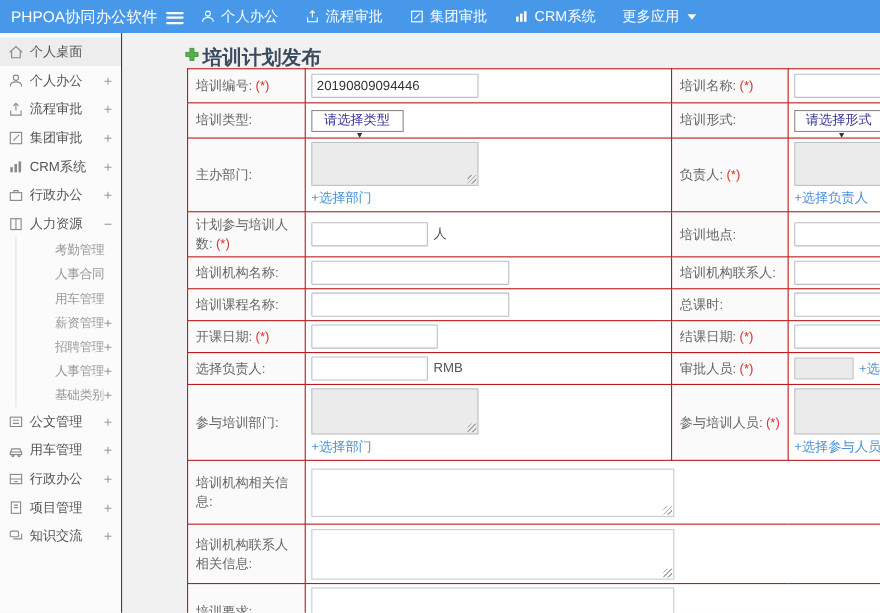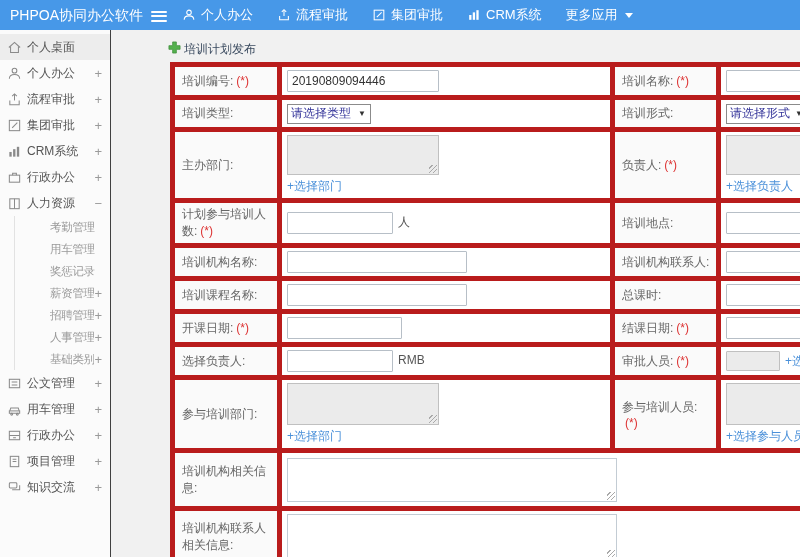--- a/index.html
+++ b/index.html
@@ -30,37 +30,37 @@
   .sb-expand { color:#9a9a9a; font-size:13px; flex:0 0 auto; }
   .sb-children { position:relative; border-left:1px solid #e2e2e2; margin-left:14px;padding-left:23px; }
   .sb-sub { height:22px; display:flex; align-items:center; padding:0 8px 0 12px;
     color:#999; font-size:11.5px; cursor:pointer; }
   .sb-sub .sb-label { letter-spacing:-0.3px; }
 
   
   .main { position:absolute; left:112px; top:30px; width:688px; height:527px;
     background:#f1f1f1; overflow:hidden; }
   .page-title { position:absolute; left:56px; top:10px; display:flex; align-items:center; gap:3px; }
-  .page-title h1 { font-size:12px; font-weight:normal; color:#3a4a5f;text-align:center; }
+  .page-title h1 { font-size:18px; font-weight:bold; color:#3a4a5f;text-align:center; }
 
   table.form { position:absolute; left:58px; top:32px; width:810px;
     border-collapse:collapse; table-layout:fixed; background:#fff; }
-  table.form td { border:5px solid #b91c1c; vertical-align:middle; font-size:12px; overflow:hidden; }
+  table.form td { border:1px solid #b91c1c; vertical-align:middle; font-size:12px; overflow:hidden; }
   td.lbl { background:#fafafa; color:#666; padding:3px 4px 3px 7px; }
   td.fld { background:#fff; padding:3px 4px 3px 5px; }
   .req { color:#d33; margin-left:3px; }
 
   input.ti { height:22px; border:1px solid #b7bfc7; background:#fff; font-size:12px;
     padding:0 4px; color:#333; border-radius:1px; vertical-align:middle; }
   input.ti.sm { height:20px; }
   .suffix { font-size:12px; color:#555; margin-left:5px; }
 
   .sel { display:inline-flex; align-items:center; justify-content:space-between;
     height:20px; border:1px solid #8b8b8b; background:#fff; padding:0 4px 0 3px;
-    font-size:12px; color:#333399; cursor:pointer; vertical-align:middle; }
+    font-size:12px; color:#333399; cursor:pointer; vertical-align:middle;flex-direction:column; }
   .sel .sel-arrow { font-size:8px; color:#333; margin-left:5px; }
 
   .box { position:relative; display:inline-block; vertical-align:middle; }
   .box::after { content:""; position:absolute; right:2px; bottom:2px; width:8px; height:8px;
     background:repeating-linear-gradient(135deg, transparent 0 2px, #a9a9a9 2px 3px);
     pointer-events:none; }
   textarea.gbox { display:block; background:#ebebeb; border:1px solid #c0c0c0;
     resize:none; font-size:12px; }
   textarea.wbox { display:block; background:#fff; border:1px solid #c3ccd4;
     resize:none; font-size:12px; }
@@ -196,25 +196,25 @@
       </span>
     <span class="sb-label">人力资源</span>
     <span class="sb-expand">−</span>
   </div>
   <div class="sb-children">
     <div class="sb-sub">
       <span class="sb-label">考勤管理</span>
       <span class="sb-expand"></span>
     </div>
     <div class="sb-sub">
+      <span class="sb-label">人事合同</span>
+      <span class="sb-expand"></span>
+    </div>
+    <div class="sb-sub">
       <span class="sb-label">用车管理</span>
-      <span class="sb-expand"></span>
-    </div>
-    <div class="sb-sub">
-      <span class="sb-label">奖惩记录</span>
       <span class="sb-expand"></span>
     </div>
     <div class="sb-sub">
       <span class="sb-label">薪资管理</span>
       <span class="sb-expand">+</span>
     </div>
     <div class="sb-sub">
       <span class="sb-label">招聘管理</span>
       <span class="sb-expand">+</span>
     </div>

